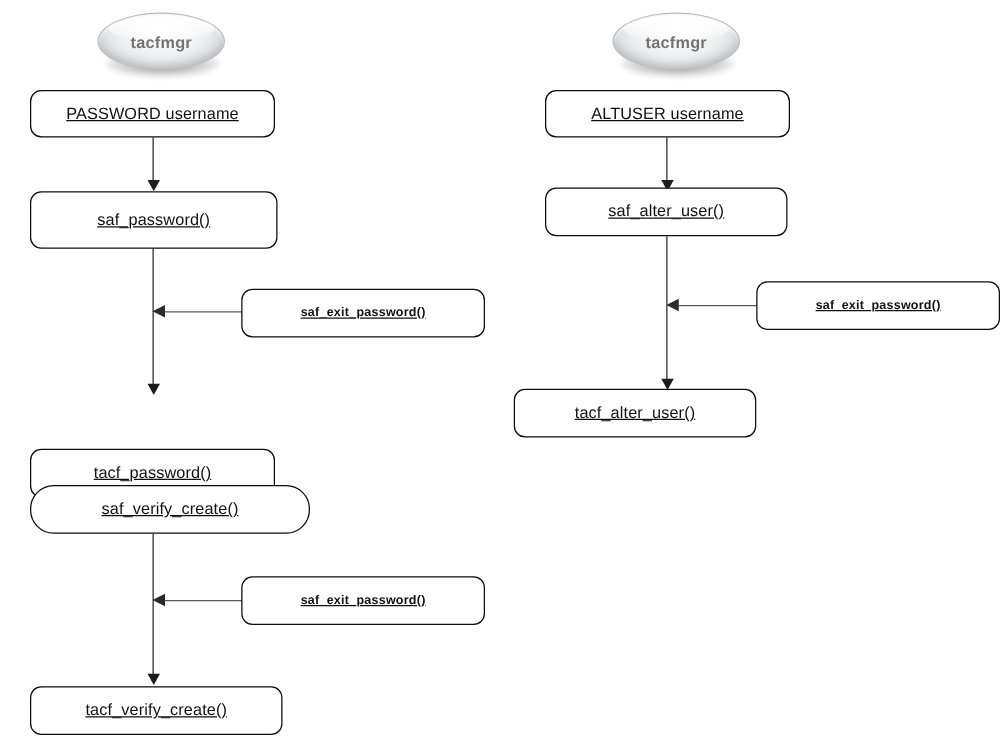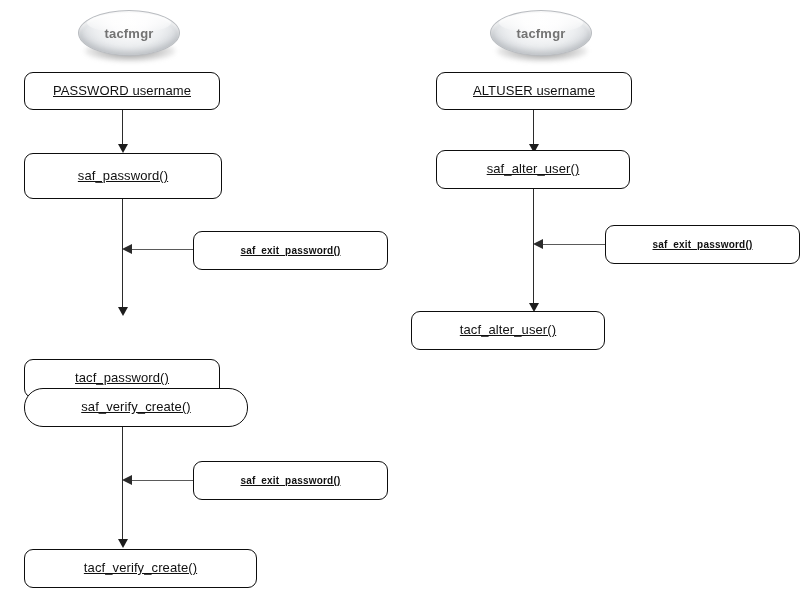--- a/index.html
+++ b/index.html
@@ -184,21 +184,21 @@
 
   <div class="vline" style="left:122px; top:427px; height:114px;"></div>
   <div class="arrow-down" style="left:117.5px; top:539px;"></div>
 
   <div class="hline" style="left:130px; top:479.5px; width:64px;"></div>
   <div class="arrow-left" style="left:122px; top:475px;"></div>
   <div class="node bold" style="left:193px; top:461px; width:195px; height:39px;">
     <span class="label">saf_exit_password()</span>
   </div>
 
-  <div class="node" style="left:24px; top:549px; width:233px; height:39px;">
+  <div class="node" style="left:24px; top:549px; width:202px; height:39px;">
     <span class="label">tacf_verify_create()</span>
   </div>
 
   <div class="terminator" style="left:490px; top:10px; width:102px; height:58px;">
     <div class="shadow"></div>
     <div class="bubble"></div>
     <div class="gloss"></div>
     <div class="t-label">tacfmgr</div>
   </div>
 

